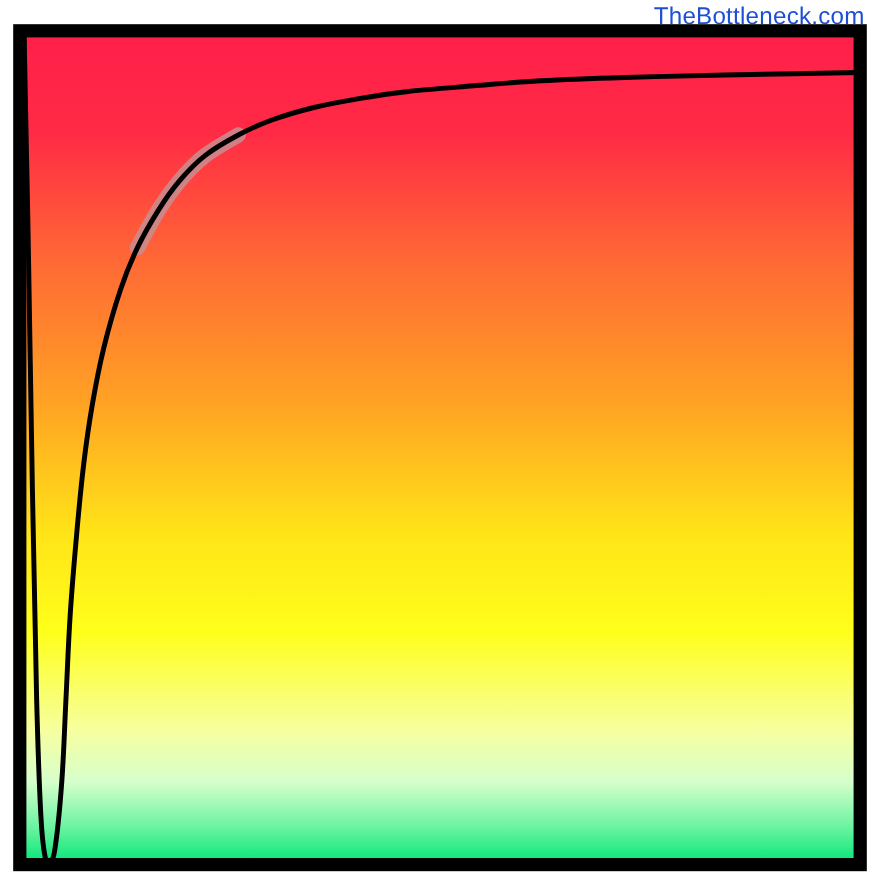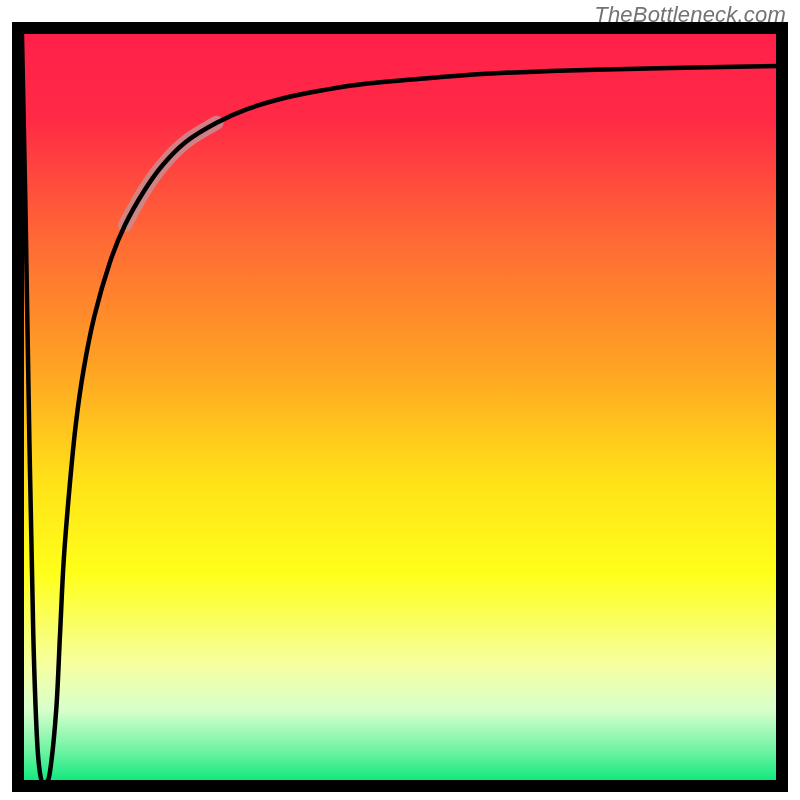--- a/index.html
+++ b/index.html
@@ -14,24 +14,23 @@
   .stage {
     position: relative;
     width: 800px;
     height: 800px;
   }
   .attribution {
     position: absolute;
     top: 2px;
     right: 14px;
     font-size: 22px;
-    color: #737373;
+    color: #1d4ed8;
     letter-spacing: 0.2px;
     font-weight: 400;
-    font-style: italic;
   }
   svg {
     position: absolute;
     top: 0;
     left: 0;
   }
 </style>
 </head>
 <body>
 

